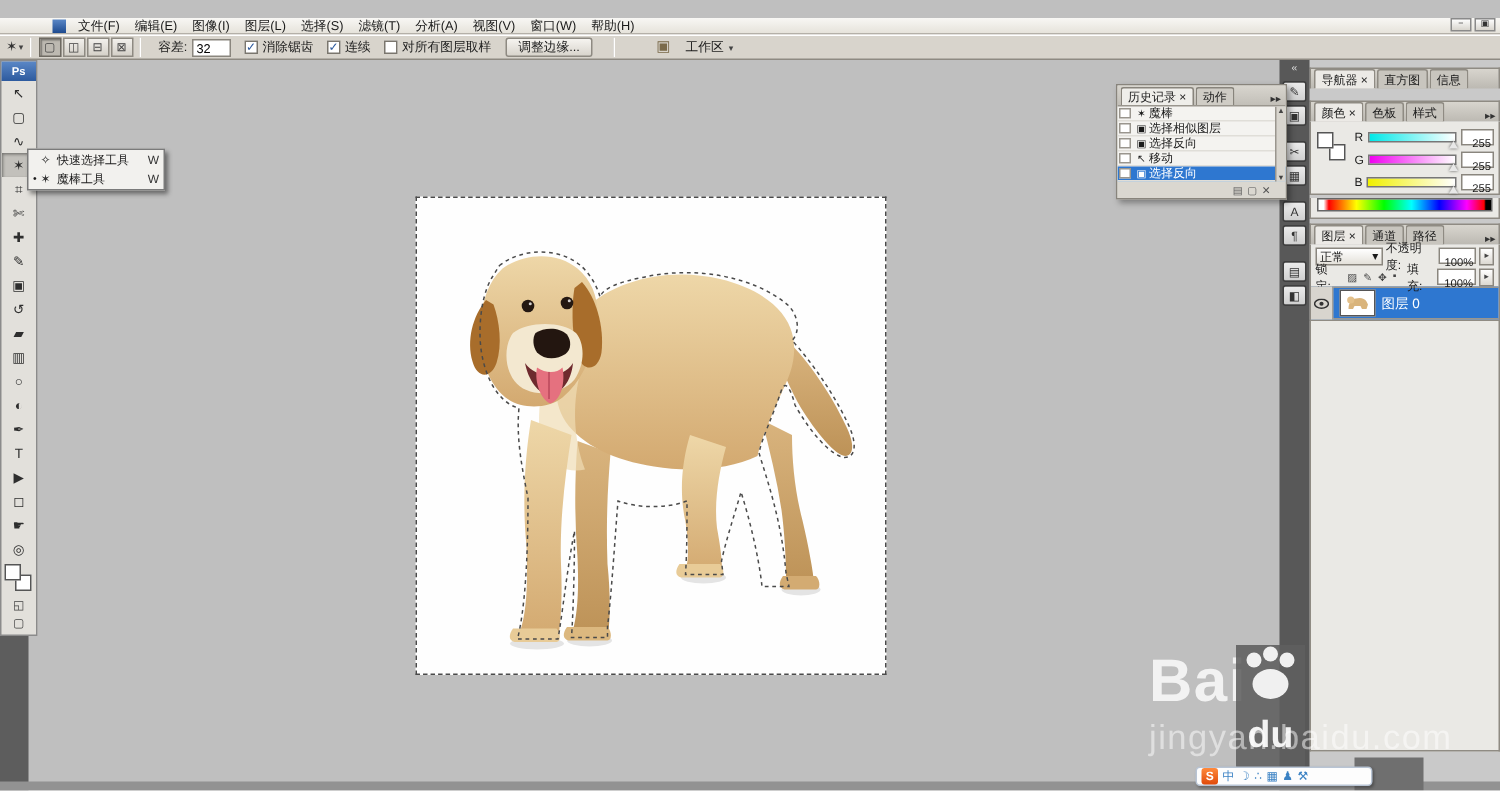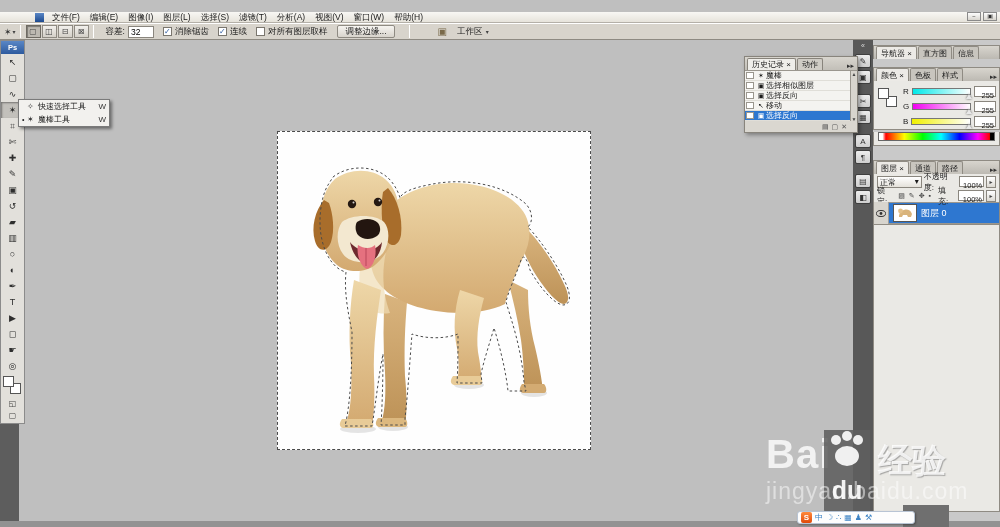--- a/index.html
+++ b/index.html
@@ -387,21 +387,21 @@
               </span>
             <span class="cval">255</span>
           </div>
         </div>
       </div>
       <div class="pbody" style="border-top:none;">
         <div class="spectrum"></div>
       </div>
     </div>
 
-    <div style="margin-top:14px;">
+    <div style="margin-top:3px;">
       <div class="ptabs">
         <span class="ptab active">
           <span>图层</span>
           <span>×</span>
         </span>
         <span class="ptab">通道</span>
         <span class="ptab">路径</span>
         <span class="pmenu">▸▸</span>
       </div>
       <div class="pbody">
@@ -449,21 +449,20 @@
     <span class="wm-bai">Bai</span>
     <span class="wm-ribbon">
       <svg width="46" height="44" viewBox="0 0 46 44">
         <circle cx="12" cy="10" r="5" fill="rgba(255,255,255,.9)"></circle>
         <circle cx="23" cy="6" r="5" fill="rgba(255,255,255,.9)"></circle>
         <circle cx="34" cy="10" r="5" fill="rgba(255,255,255,.9)"></circle>
         <ellipse cx="23" cy="26" rx="12" ry="10" fill="rgba(255,255,255,.9)"></ellipse>
       </svg>
       <span class="wm-du">du</span>
     </span>
-    <span class="wm-jy">经验</span>
     <span class="wm-url">jingyan.baidu.com</span>
   </div>
 
   <div class="abs taskbtn"></div>
   <div class="abs taskstrip"></div>
   <div class="abs ime">
     <span class="imelogo">S</span>
     <span class="imeico">中</span>
     <span class="imeico">☽</span>
     <span class="imeico">∴</span>

